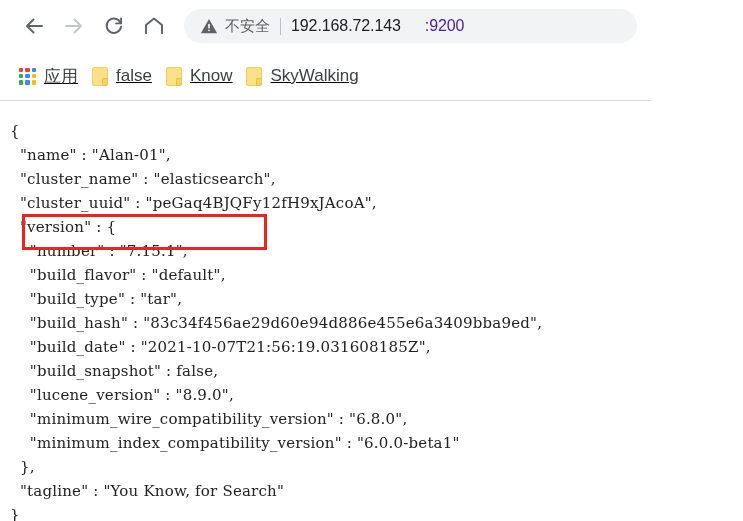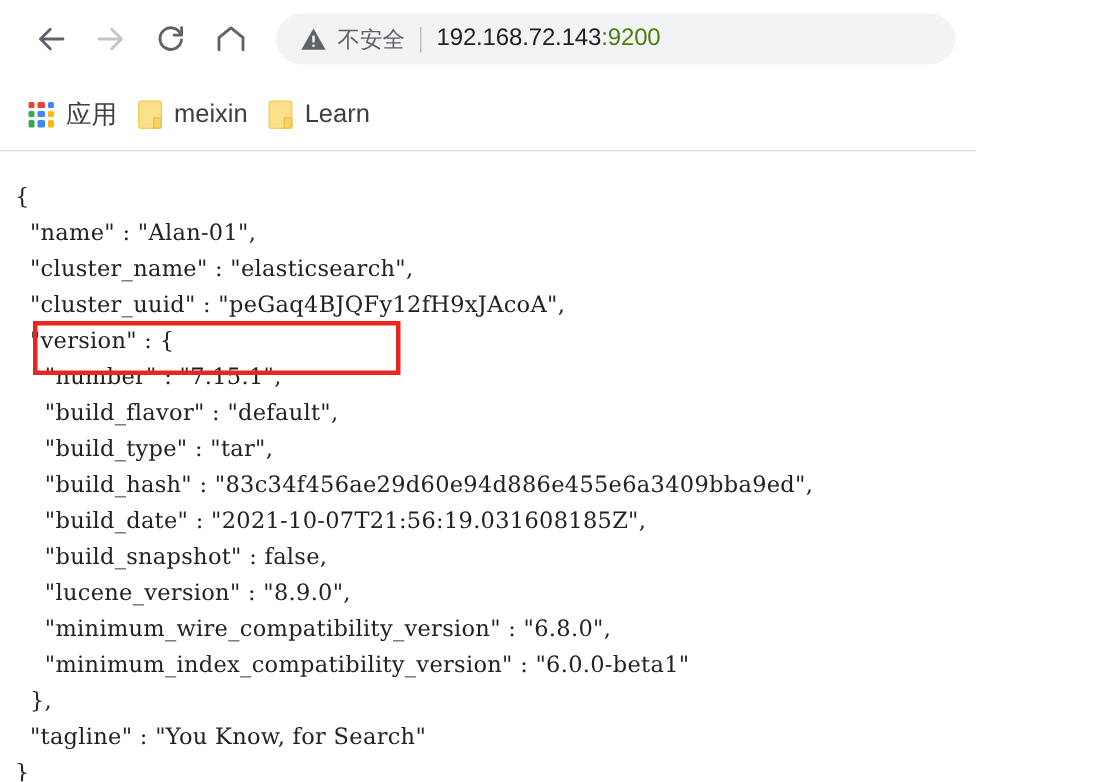--- a/index.html
+++ b/index.html
@@ -72,38 +72,39 @@
     flex: 0 0 auto;
   }
 
   .url-text {
     font-size: 16px;
     color: #202124;
     white-space: nowrap;
     font-family: "Liberation Sans", sans-serif;
     letter-spacing: -0.1px;
   }
-  .url-port { color: #4d7c0f; }
+  .url-port { color: #4c1d95; margin-left: 24px; }
 
   
   .bookmarks {
     height: 48px;
     display: flex;
     align-items: center;
     padding-left: 12px;
     background: #ffffff;
   }
 
   .bm {
     display: flex;
     align-items: center;
     height: 30px;
     padding: 0 7px;
     border-radius: 4px;
     flex: 0 0 auto;
+    text-decoration: underline;
   }
 
   .bm-label {
     font-size: 17px;
     color: #3c4043;
     margin-left: 8px;
     white-space: nowrap;
     font-family: "DejaVu Sans", sans-serif;
   }
   .bm-label.latin { font-family: "Liberation Sans", sans-serif; }
@@ -245,33 +246,40 @@
           <i style="background:#fbbc05"></i>
       </span>
       <span class="bm-label">应用</span>
     </div>
 
     <div class="bm">
       <span class="folder">
           <span class="body"></span>
           <span class="notch"></span>
         </span>
-      <span class="bm-label latin">meixin</span>
+      <span class="bm-label latin">false</span>
     </div>
 
     <div class="bm">
       <span class="folder">
           <span class="body"></span>
           <span class="notch"></span>
         </span>
-      <span class="bm-label latin">Learn</span>
-    </div>
-
-
-
+      <span class="bm-label latin">Know</span>
+    </div>
+
+
+
+    <div class="bm">
+      <span class="folder">
+          <span class="body"></span>
+          <span class="notch"></span>
+        </span>
+      <span class="bm-label latin">SkyWalking</span>
+    </div>
   </div>
 
   <div class="separator"></div>
 
   <div class="content">
     <pre class="json">{
   "name" : "Alan-01",
   "cluster_name" : "elasticsearch",
   "cluster_uuid" : "peGaq4BJQFy12fH9xJAcoA",
   "version" : {

